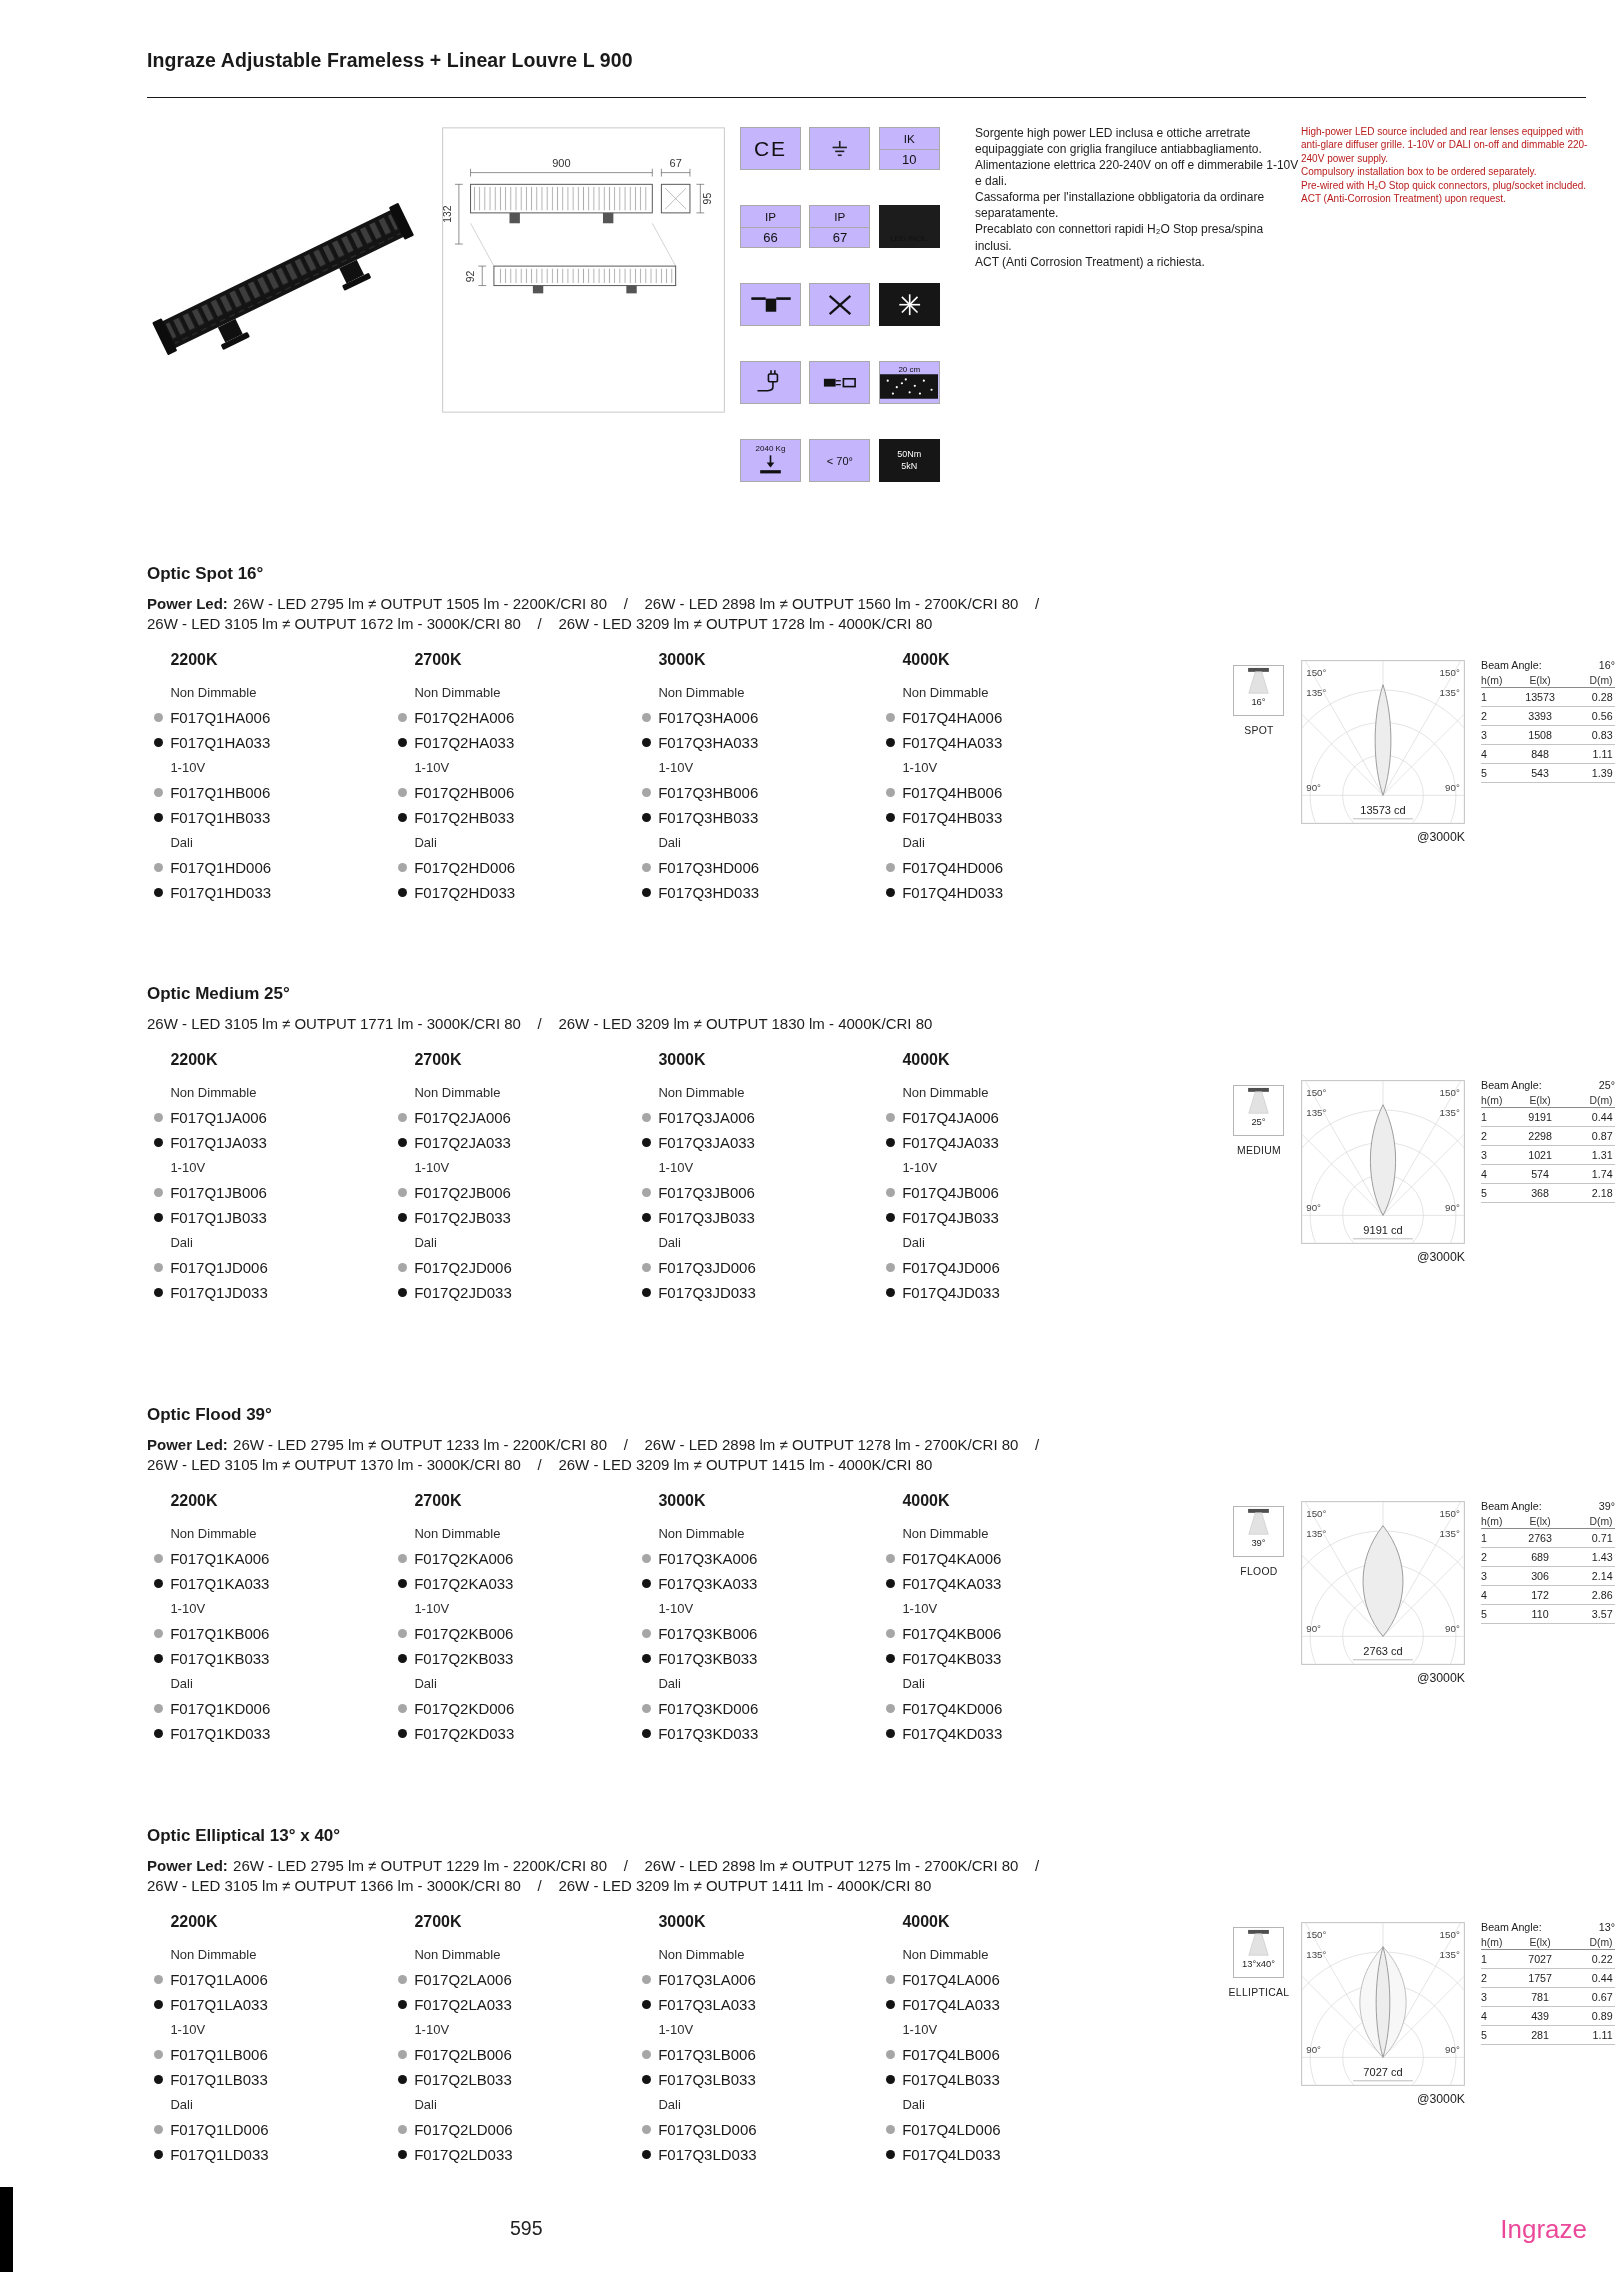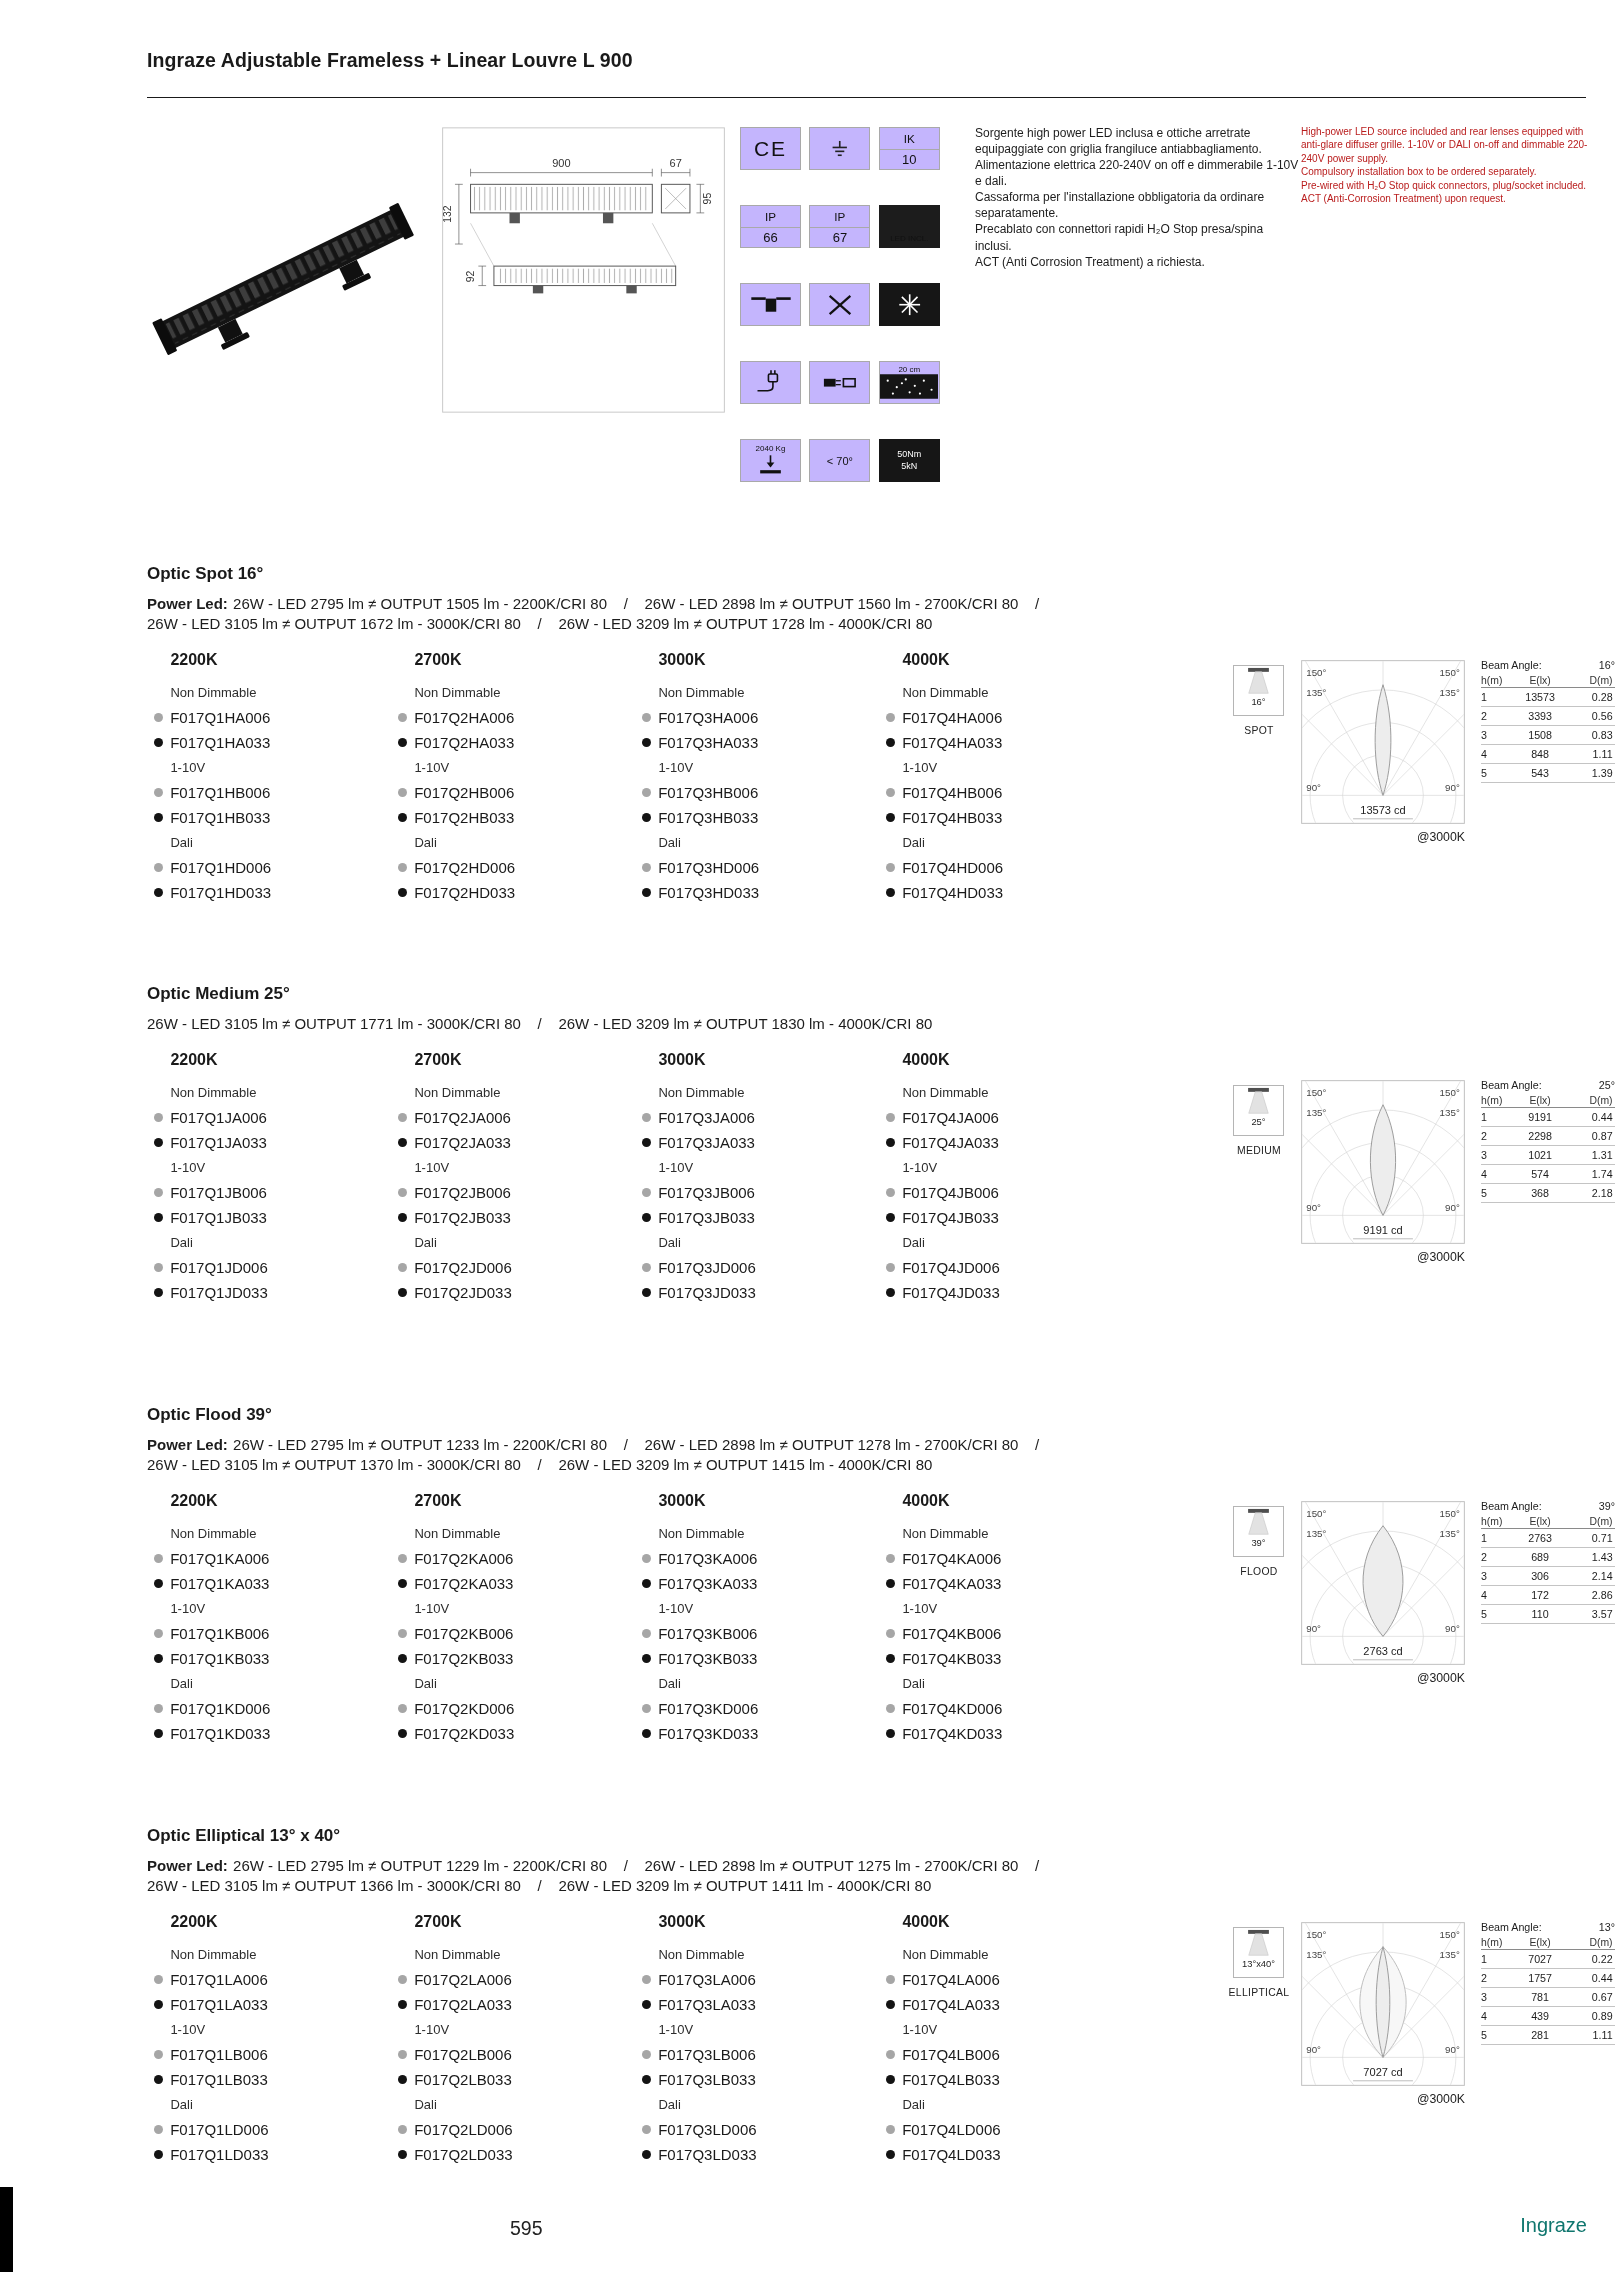--- a/index.html
+++ b/index.html
@@ -59,21 +59,21 @@
   .at-temp { position:absolute; left:68px; top:170px; width:164px; text-align:right; font-size:12.3px; color:#222; }
   .ptable { position:absolute; left:248px; top:-1.3px; width:134px; }
   .pt-head { display:flex; justify-content:space-between; font-size:10.7px; padding-bottom:3.9px; color:#1d1d1d; }
   .pt-cols { display:flex; font-size:10.4px; color:#333; border-bottom:1.3px solid #8a8a8a; padding-bottom:1.9px; }
   .pt-row  { display:flex; font-size:10.7px; height:19px; align-items:center; border-bottom:0.6px solid #c4c4c4; color:#1d1d1d; }
   .pt-c0 { width:28.6px; text-align:left; }
   .pt-c1 { width:61px; text-align:center; }
   .pt-c2 { width:42px; text-align:right; }
 
   .page-num { position:absolute; left:510px; top:2217px; width:65px; font-size:19.5px; color:#222; }
-  .brand    { position:absolute; right:36px; top:2214px; font-size:20px; color:#0f766e; }
+  .brand    { position:absolute; right:36px; top:2214px; font-size:26px; color:#ec4899; }
   .side-tab { position:absolute; left:0; top:2187px; width:13px; height:86px; background:#000; }
 </style>
 </head>
 <body>
 
 <div class="page">
 
   <div class="header-title">Ingraze Adjustable Frameless + Linear Louvre L 900</div>
   <div class="header-rule"></div>
 

